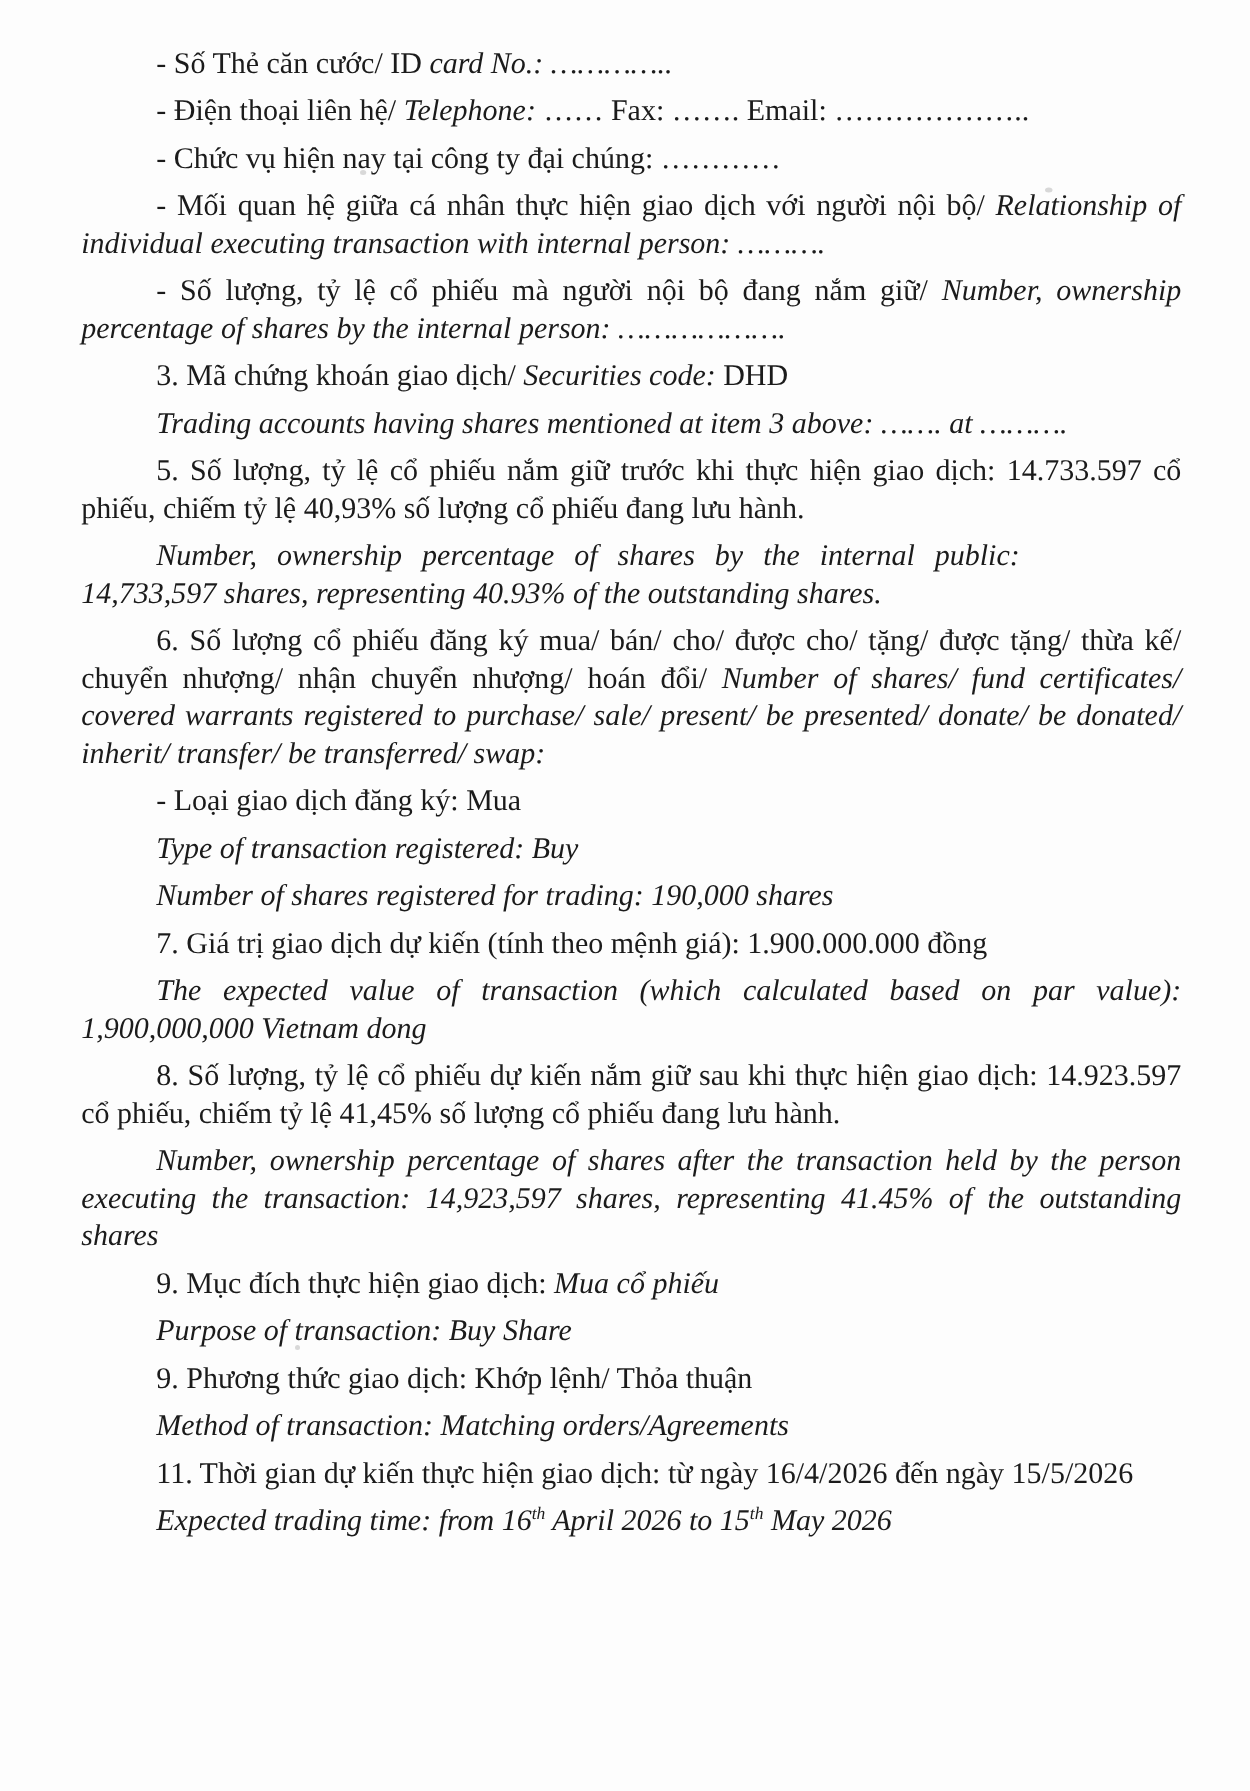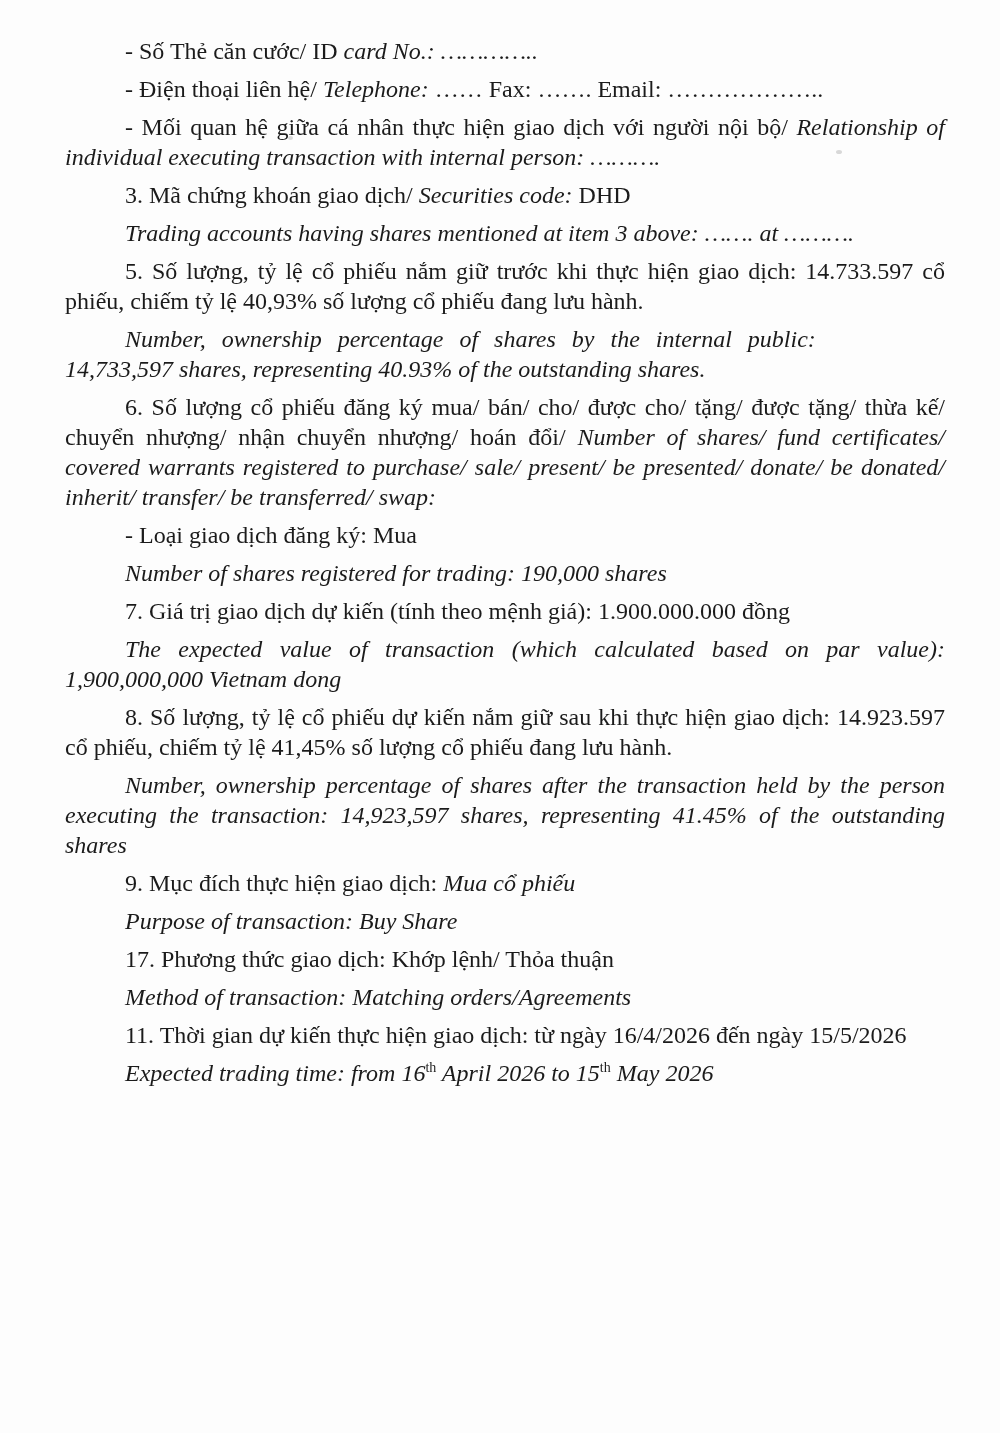--- a/index.html
+++ b/index.html
@@ -21,20 +21,21 @@
     padding: 36px 55px 0 65px;
     overflow: hidden;
   }
   p { margin: 0 0 8px 0; }
   .ind  { padding-left: 60px; }
   .just { text-align: justify; text-indent: 60px; }
   .en   { font-style: italic; }
   .spread { word-spacing: 10px; }
   .nowrap { white-space: nowrap; }
   .sup {
+    font-style: italic;
     font-size: 14px;
     vertical-align: super;
     line-height: 0;
   }
   .speck {
     position: absolute;
     background: #b9b9b9;
     border-radius: 50%;
     opacity: .55;
   }
@@ -49,55 +50,58 @@
 
   <span class="speck speck-1"></span>
   <span class="speck speck-2"></span>
   <span class="speck speck-3"></span>
 
   <p class="ind"><span>- Số Thẻ căn cước/ ID </span><span class="en">card No.: …………..</span></p>
 
 
   <p class="ind nowrap"><span>- Điện thoại liên hệ/ </span><span class="en">Telephone:</span><span> …… Fax: ……. Email: ………………..</span></p>
 
+  <p class="ind">- Chức vụ hiện nay tại công ty đại chúng: …………</p>
 
 
   <p class="just"><span>- Mối quan hệ giữa cá nhân thực hiện giao dịch với người nội bộ/ </span><span class="en">Relationship of individual executing transaction with internal person: ……….</span></p>
 
+  <p class="just"><span>- Số lượng, tỷ lệ cổ phiếu mà người nội bộ đang nắm giữ/ </span><span class="en">Number, ownership percentage of shares by the internal person: ……………….</span></p>
 
   <p class="ind"><span>3. Mã chứng khoán giao dịch/ </span><span class="en">Securities code:</span><span> DHD</span></p>
 
 
   <p class="ind en">Trading accounts having shares mentioned at item 3 above: ……. at ……….</p>
 
   <p class="just">5. Số lượng, tỷ lệ cổ phiếu nắm giữ trước khi thực hiện giao dịch: 14.733.597 cổ phiếu, chiếm tỷ lệ 40,93% số lượng cổ phiếu đang lưu hành.</p>
 
   <p class="just"><span class="en spread">Number, ownership percentage of shares by the internal public:</span><br><span class="en">14,733,597 shares, representing 40.93% of the outstanding shares.</span></p>
 
   <p class="just"><span>6. Số lượng cổ phiếu đăng ký mua/ bán/ cho/ được cho/ tặng/ được tặng/ thừa kế/ chuyển nhượng/ nhận chuyển nhượng/ hoán đổi/ </span><span class="en">Number of shares/ fund certificates/ covered warrants registered to purchase/ sale/ present/ be presented/ donate/ be donated/ inherit/ transfer/ be transferred/ swap:</span></p>
 
   <p class="ind">- Loại giao dịch đăng ký: Mua</p>
 
+  <p class="ind en">Type of transaction registered: Buy</p>
 
 
   <p class="ind en">Number of shares registered for trading: 190,000 shares</p>
 
   <p class="ind">7. Giá trị giao dịch dự kiến (tính theo mệnh giá): 1.900.000.000 đồng</p>
 
   <p class="just en">The expected value of transaction (which calculated based on par value): 1,900,000,000 Vietnam dong</p>
 
   <p class="just">8. Số lượng, tỷ lệ cổ phiếu dự kiến nắm giữ sau khi thực hiện giao dịch: 14.923.597 cổ phiếu, chiếm tỷ lệ 41,45% số lượng cổ phiếu đang lưu hành.</p>
 
   <p class="just en">Number, ownership percentage of shares after the transaction held by the person executing the transaction: 14,923,597 shares, representing 41.45% of the outstanding shares</p>
 
   <p class="ind"><span>9. Mục đích thực hiện giao dịch: </span><span class="en">Mua cổ phiếu</span></p>
 
   <p class="ind en">Purpose of transaction: Buy Share</p>
 
-  <p class="ind">17. Phương thức giao dịch: Khớp lệnh/ Thỏa thuận</p>
+  <p class="ind">9. Phương thức giao dịch: Khớp lệnh/ Thỏa thuận</p>
 
   <p class="ind en">Method of transaction: Matching orders/Agreements</p>
 
   <p class="just">11. Thời gian dự kiến thực hiện giao dịch: từ ngày 16/4/2026 đến ngày 15/5/2026</p>
 
   <p class="ind"><span class="en">Expected trading time: from 16</span><span class="sup">th</span><span class="en"> April 2026 to 15</span><span class="sup">th</span><span class="en"> May 2026</span></p>
 
 </div>
 
 </body></html>

